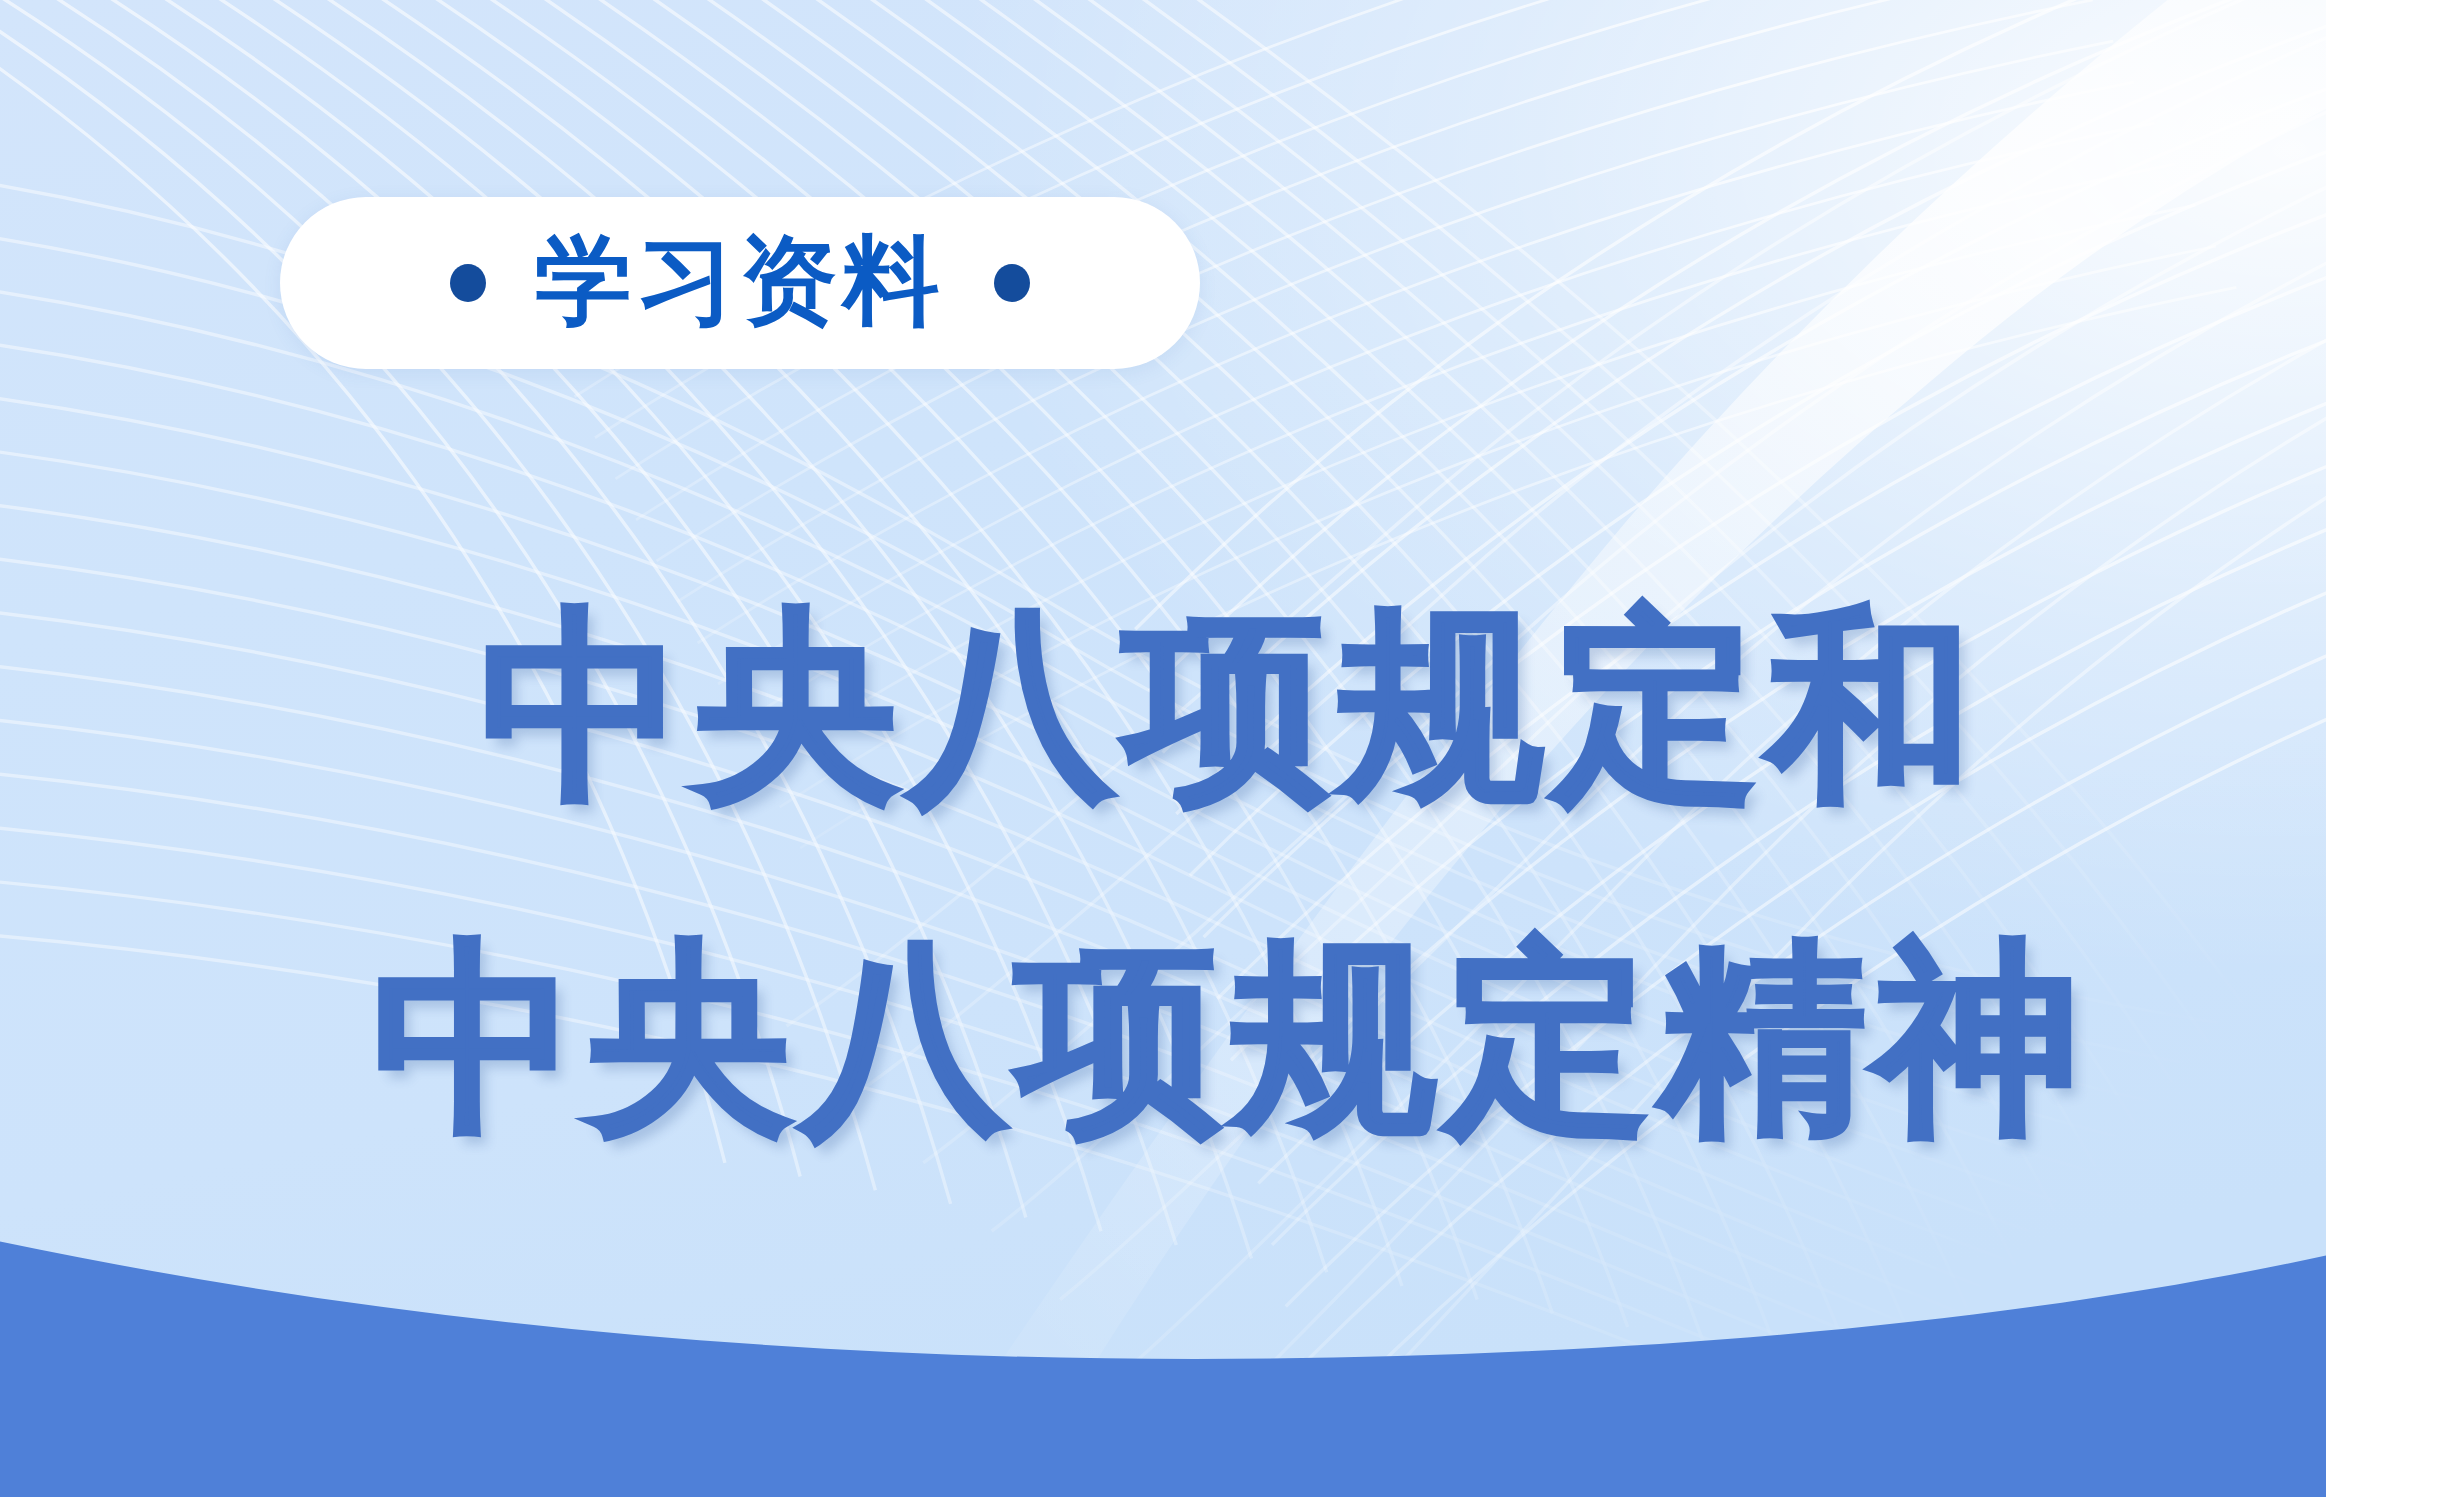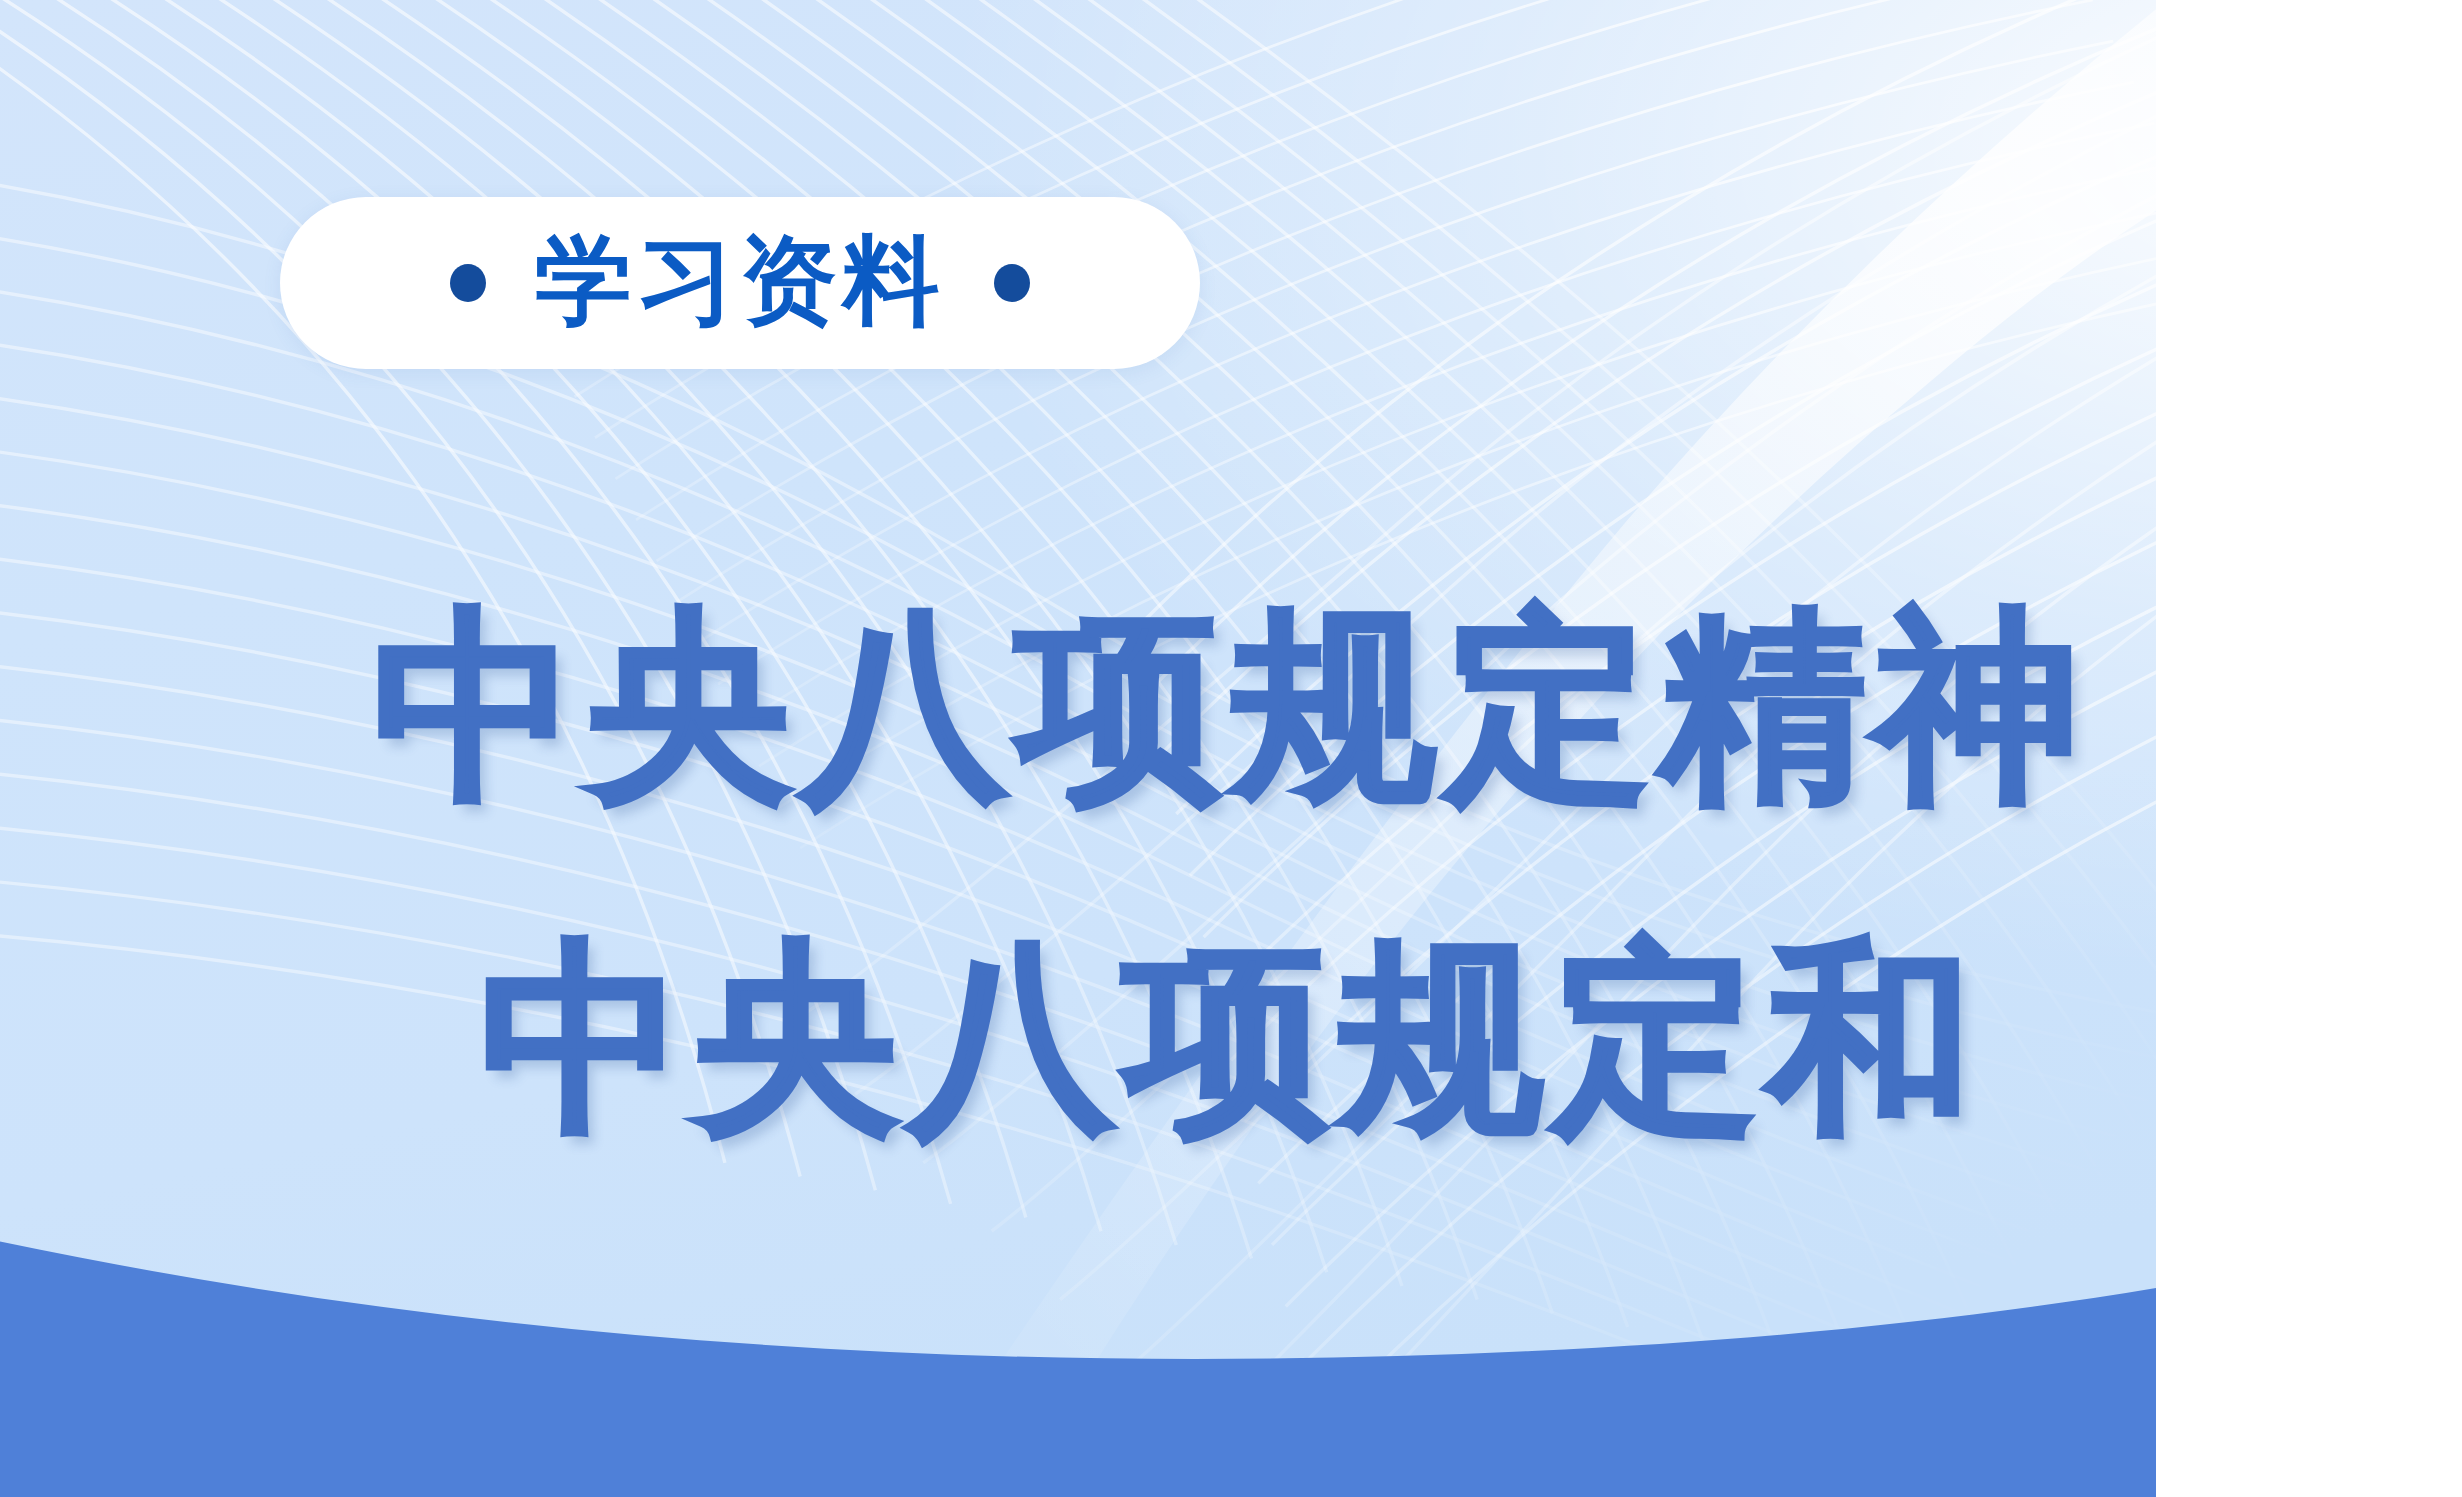--- a/index.html
+++ b/index.html
@@ -9,21 +9,21 @@
   }
   body {
     width: 2462px;
     height: 1498px;
     overflow: hidden;
     font-family: "Liberation Sans", "DejaVu Sans", sans-serif;
   }
 
   #poster {
     position: relative;
-    width: 2156px;
+    width: 2326px;
     height: 1498px;
     overflow: hidden;
     background: #d2e5fb;
   }
 
   
   .bg-svg {
     position: absolute;
     inset: 0;
     width: 2462px;
@@ -255,18 +255,18 @@
              L3600,2190 L0,2190 Z" fill="#4f80d8"></path>
   </svg>
 
   <div id="badge">
     <span class="badge-dot"></span>
     <span id="badge-label">学习资料</span>
     <span class="badge-dot"></span>
   </div>
 
   <div id="heading">
+    <span class="head-line">中央八项规定和</span>
     <span class="head-line">中央八项规定精神</span>
-    <span class="head-line">中央八项规定和</span>
   </div>
 
 </div>
 
 
 </body></html>

